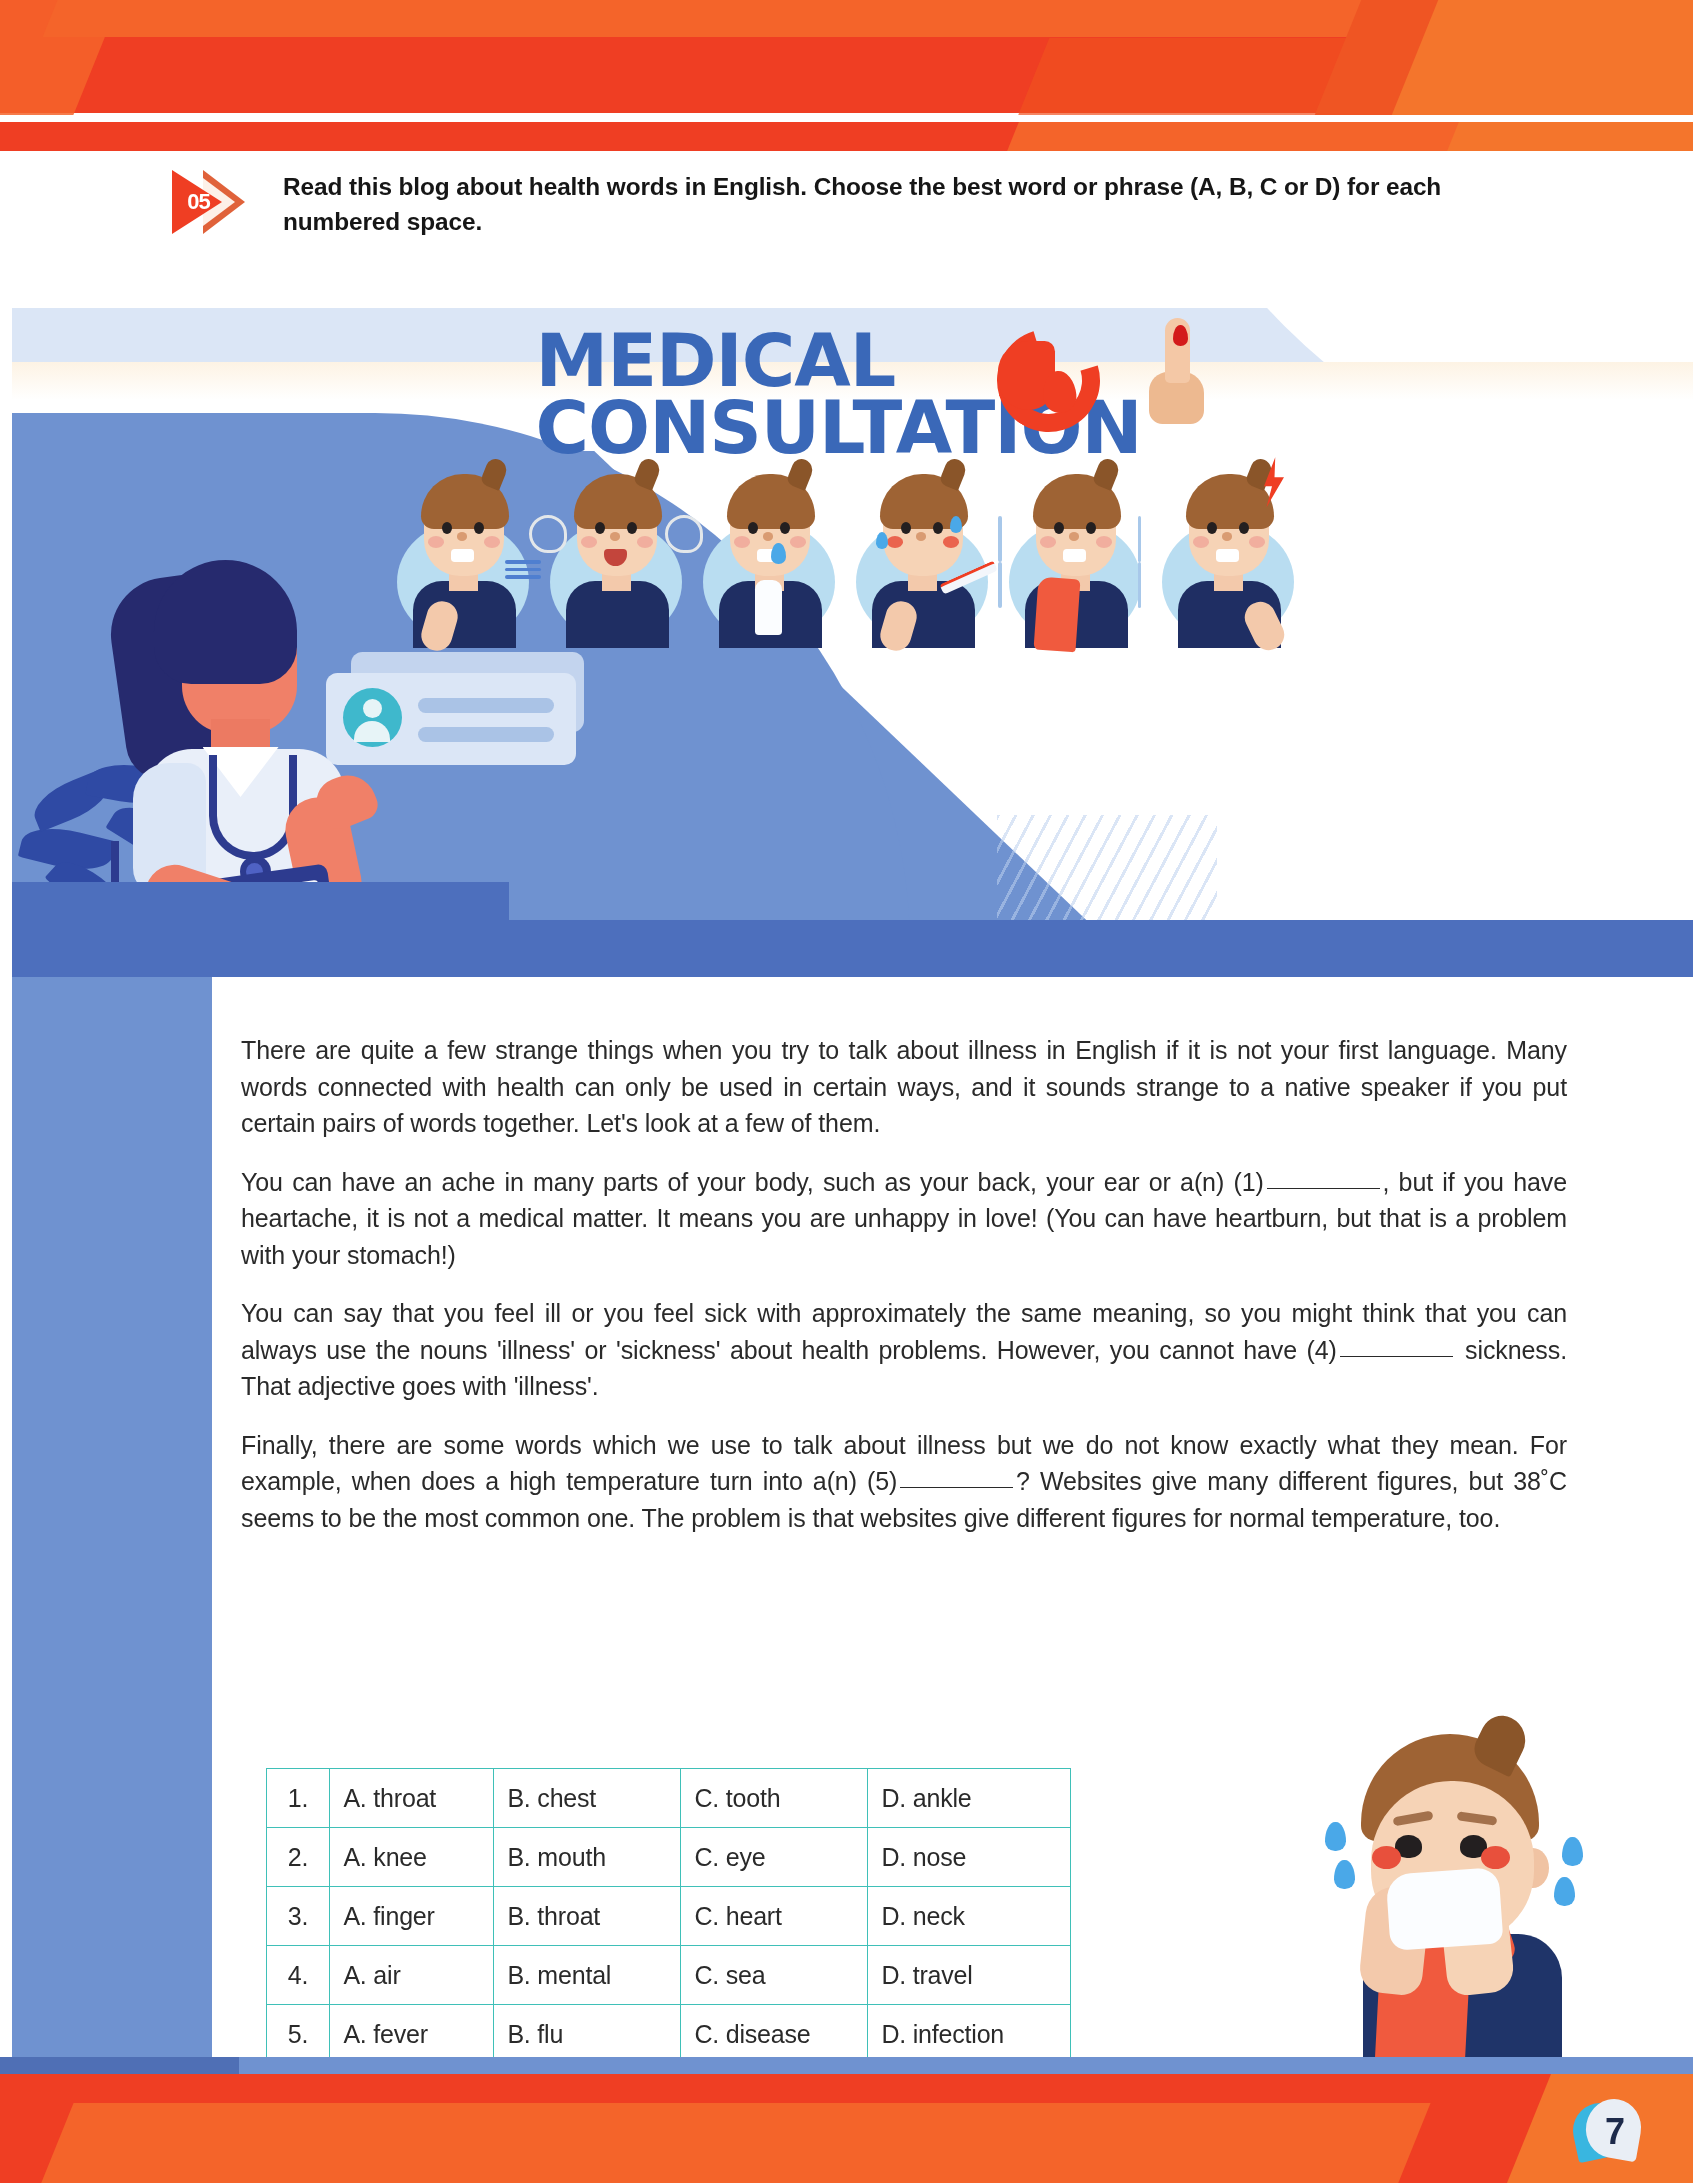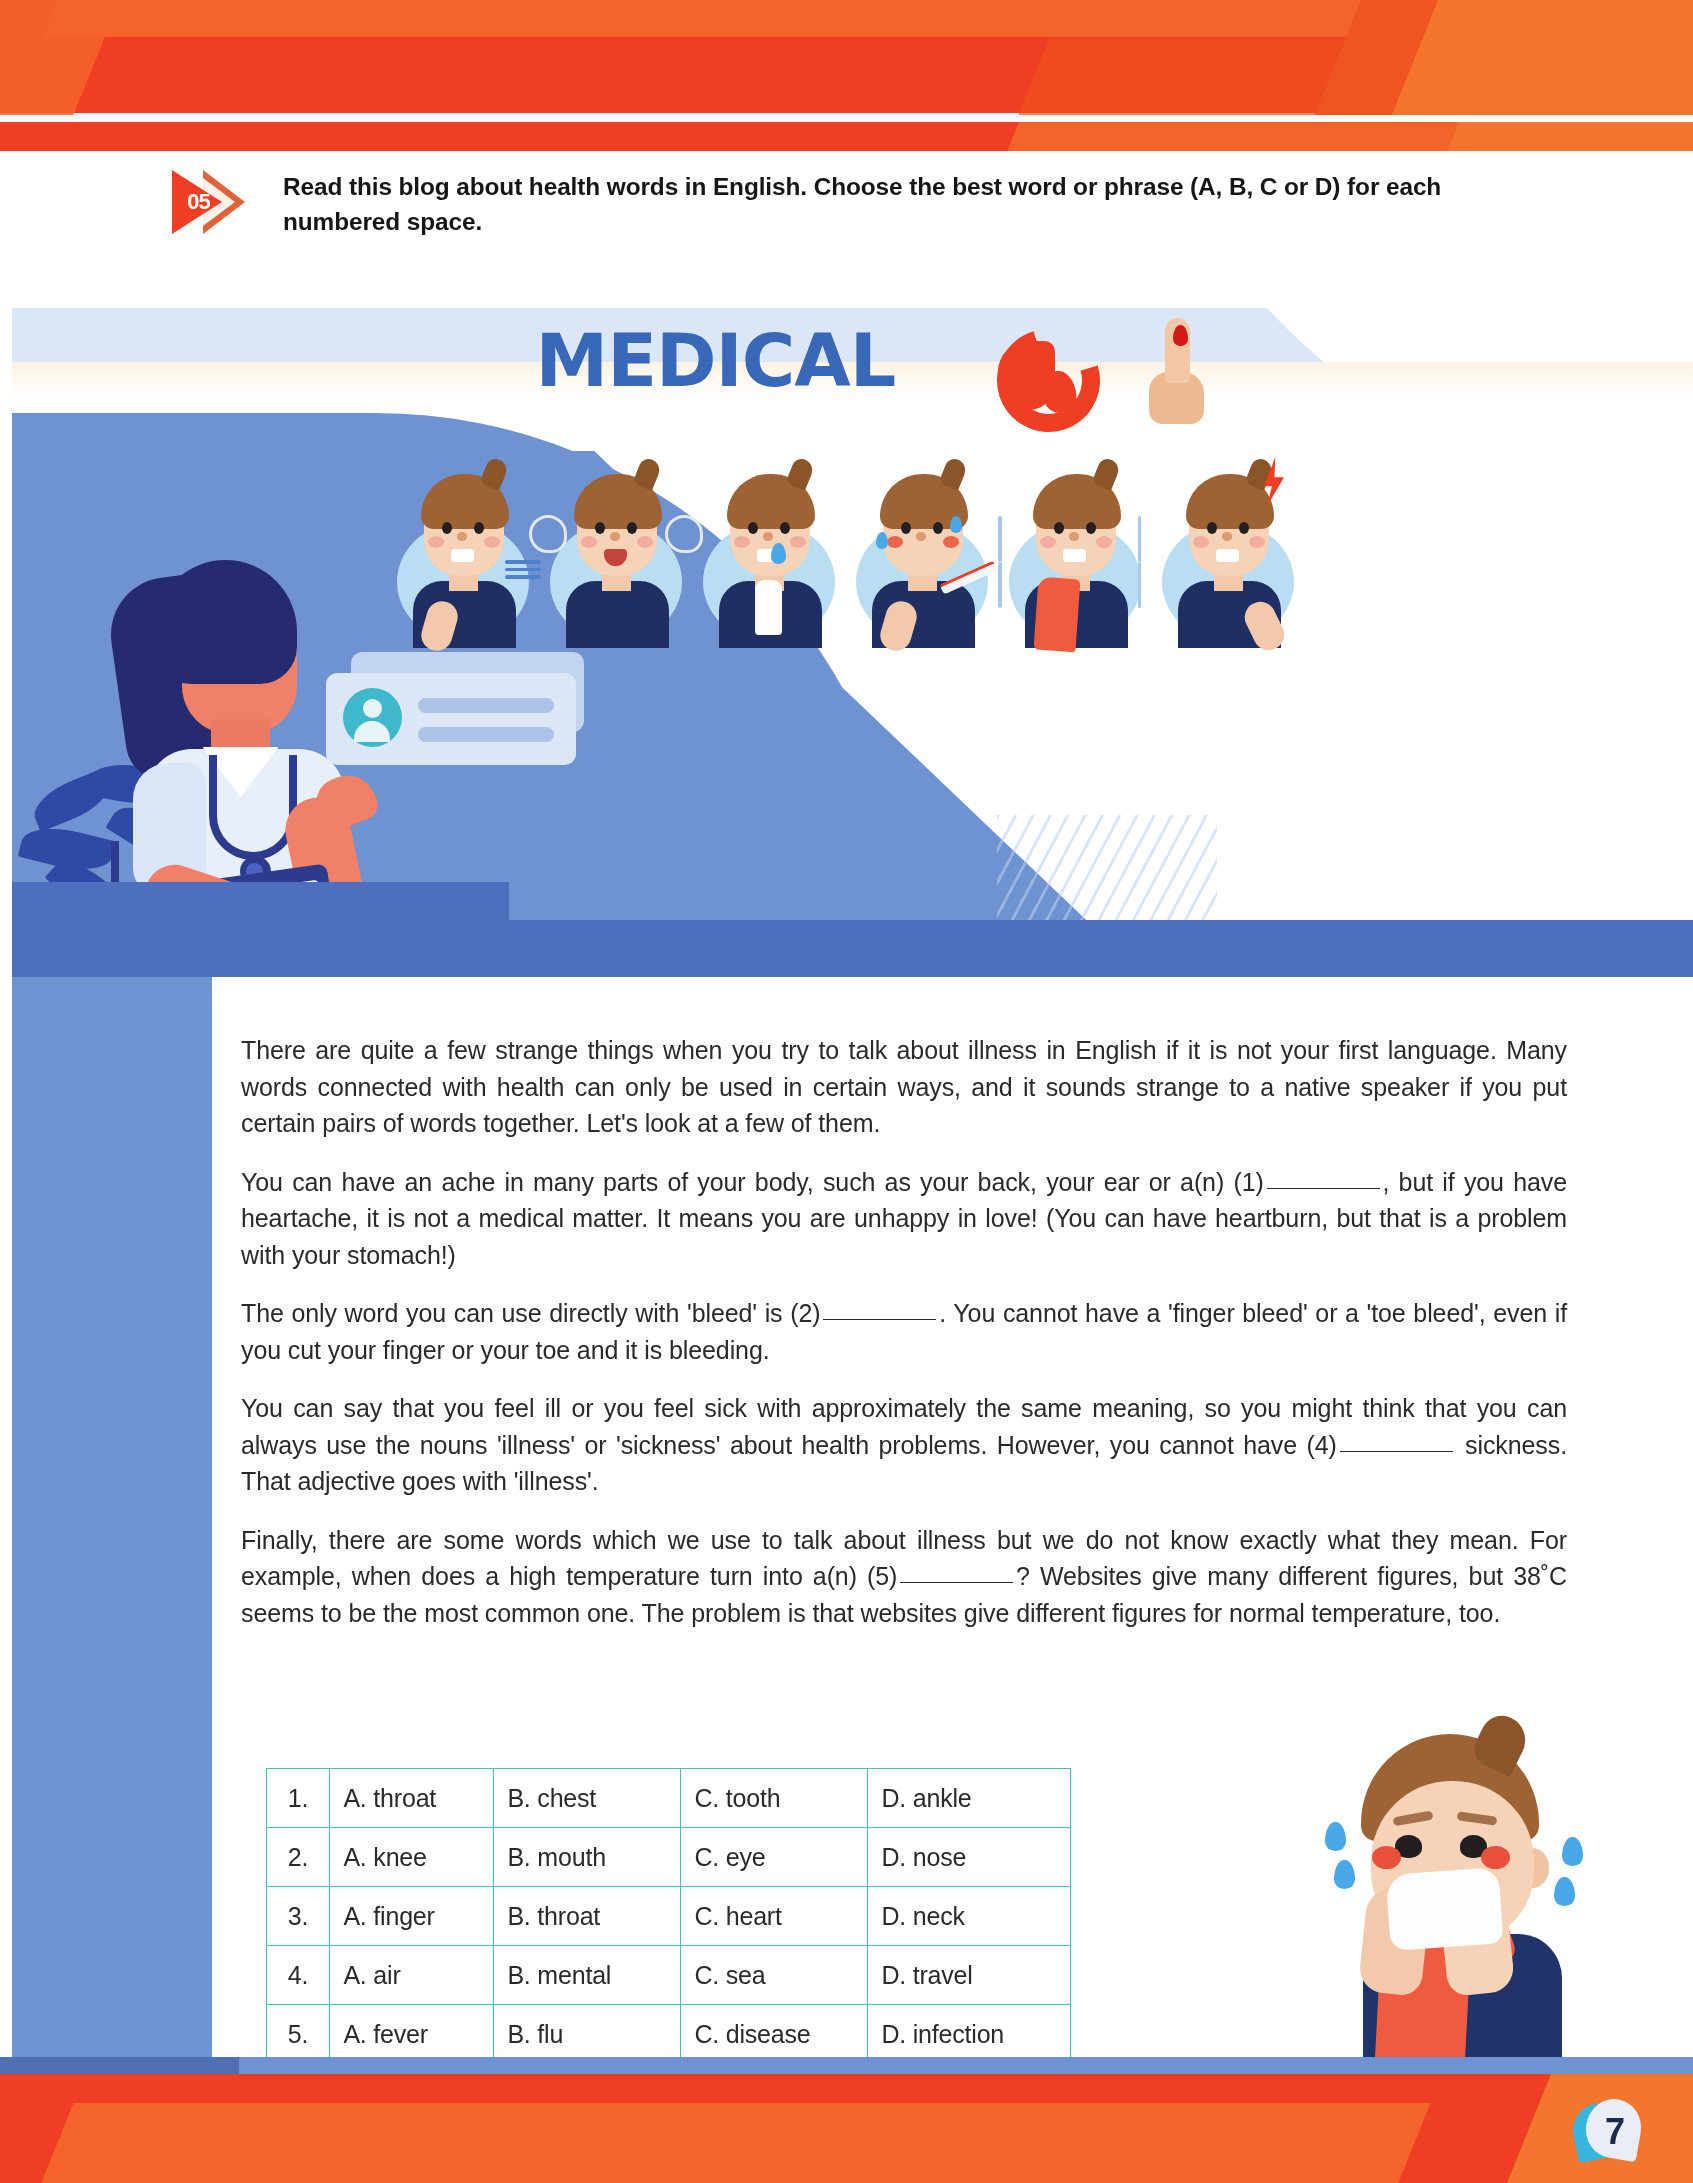--- a/index.html
+++ b/index.html
@@ -339,20 +339,21 @@
       <div class="doc-arm-r"></div>
       <div class="doc-hand-r"></div>
       <div class="doc-clip">
         <div class="doc-clip-paper"></div>
       </div>
       <div class="doc-arm-l"></div>
     </div>
 
     <div class="bn-title">
       <div class="bn-title-l1">MEDICAL</div>
+      <div class="bn-title-l2">CONSULTATION</div>
     </div>
 
     <div class="ic-stomach">
       <div class="ic-stomach-ring"></div>
       <div class="ic-stomach-body"></div>
       <div class="ic-stomach-flame"></div>
     </div>
     <div class="ic-finger">
       <div class="ic-finger-fist"></div>
       <div class="ic-finger-f"></div>
@@ -476,21 +477,20 @@
     <div class="bn-bluebottom-l"></div>
     <div class="bn-bluebottom"></div>
   </div>
 
   <div class="leftstrip"></div>
   <div class="content"></div>
 
   <div class="body-text">
     <p>There are quite a few strange things when you try to talk about illness in English if it is not your first language. Many words connected with health can only be used in certain ways, and it sounds strange to a native speaker if you put certain pairs of words together. Let's look at a few of them.</p>
     <p><span>You can have an ache in many parts of your body, such as your back, your ear or a(n) (1)</span><span class="blank"></span><span>, but if you have heartache, it is not a medical matter. It means you are unhappy in love! (You can have heartburn, but that is a problem with your stomach!)</span></p>
-    <p><span>The only word you can use directly with 'bleed' is (2)</span><span class="blank"></span><span>. You cannot have a 'finger bleed' or a 'toe bleed', even if you cut your finger or your toe and it is bleeding.</span></p>
     <p><span>You can say that you feel ill or you feel sick with approximately the same meaning, so you might think that you can always use the nouns 'illness' or 'sickness' about health problems. However, you cannot have (4)</span><span class="blank"></span><span> sickness. That adjective goes with 'illness'.</span></p>
     <p><span>Finally, there are some words which we use to talk about illness but we do not know exactly what they mean. For example, when does a high temperature turn into a(n) (5)</span><span class="blank"></span><span>? Websites give many different figures, but 38˚C seems to be the most common one. The problem is that websites give different figures for normal temperature, too.</span></p>
   </div>
 
   <table class="opt-table">
     <tbody>
       <tr>
         <td class="num">1.</td>
         <td class="oa">A. throat</td>
         <td class="ob">B. chest</td>

